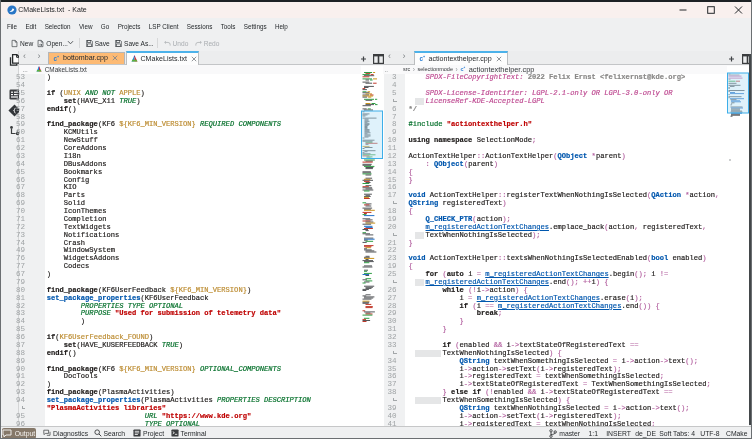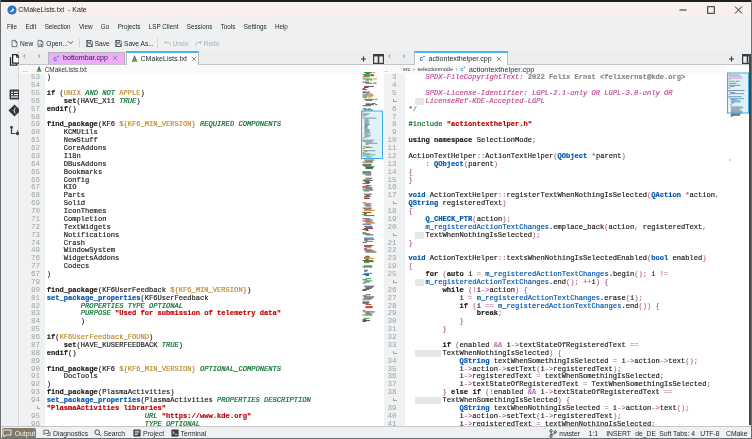--- a/index.html
+++ b/index.html
@@ -17,21 +17,21 @@
 #toolbar .ti { position:absolute; top:2px; height:12px; display:flex; align-items:center; font-size:6.6px; color:#1f2326; }
 #toolbar .ti svg { margin-right:2px; }
 #toolbar .dis { color:#a9adb1; }
 .tsep { position:absolute; top:3px; height:10px; width:1px; background:#d7d8d9; }
 #sidebar { left:1px; top:51px; width:18px; height:375px; background:#eff0f1; border-right:1px solid #d4d5d6; }
 #sidebar svg { position:absolute; left:4px; }
 
 
 #tabrow { left:19px; top:51px; width:732px; height:13.5px; background:#ecedee; border-bottom:1px solid #c3c5c7; }
 .tab { position:absolute; height:13.5px; display:flex; align-items:center; font-size:7.1px; color:#26292c; }
-.tab.inactive { background:#f0abfc; border:1px solid #b4b6b8; border-bottom:none; top:0.5px; height:12.6px; }
+.tab.inactive { background:#fdba74; border:1px solid #b4b6b8; border-bottom:none; top:0.5px; height:12.6px; }
 .tab.active { background:#fdfdfd; border-left:1px solid #bbbdbf; border-right:1px solid #bbbdbf; border-top:2px solid #4cb2ea; height:14.2px; z-index:3; }
 .tab .x { margin-left:4px; display:inline-block; }
 .tabnav { position:absolute; top:50.5px; font-size:9px; color:#7d8184; }
 
 .crumb { position:absolute; height:9.5px; background:#f9f9fa; font-size:6.3px; color:#35383b; display:flex; align-items:center; }
 .crumb .dots { color:#808486; }
 .crumb .sep { color:#93979a; font-size:6.5px; padding:0 2.5px; }
 
 
 .edbg { background:#ffffff; }
@@ -39,21 +39,21 @@
 .nums { position:absolute; font-family:"Liberation Mono",monospace; font-size:7.6px; line-height:7.88px; color:#9fa3a5; text-align:right; }
 .code { position:absolute; font-family:"Liberation Mono",monospace; font-size:7.1px; line-height:7.88px; color:#1f1c1b; white-space:pre; -webkit-text-stroke:0.18px currentColor; }
 .cl { height:7.88px; }
 .k { color:#1f1c1b; }
 .m { color:#0057ae;text-align:center; }
 .g { color:#006e28;font-style:italic; }
 .v { color:#bd8d33; }
 .s { color:#bf0303; }
 .kw { color:#1f1c1b; }
 .ty { color:#0057ae; }
-.mb { color:#0057ae; text-decoration-thickness:0.8px; text-underline-offset:1px;text-align:center; }
+.mb { color:#0057ae; text-decoration:underline; text-decoration-thickness:0.8px; text-underline-offset:1px;text-align:center; }
 .op { color:#b565a2; }
 .sy { color:#b565a2; }
 .cm { color:#bf4b92; }
 .cg { color:#898887;font-weight:bold; }
 .pp { color:#006e28; }
 .is { color:#bf0303; }
 .wf { display:inline-block; background:#e5e6e7; height:7.28px; vertical-align:top; }
 .wm { display:inline-block; width:3.5px; height:3px; border-left:1px solid #a3a7a9; border-bottom:1px solid #a3a7a9; margin-bottom:1px; }
 
 
@@ -256,21 +256,21 @@
     <svg width="6" height="6" viewBox="0 0 12 12">
       <text x="1" y="10" font-family="Liberation Sans" font-size="11" font-weight="bold" fill="#2a7fd4">c</text>
       <rect x="7.2" y="2.2" width="3" height="1" fill="#2a7fd4"></rect>
       <rect x="8.2" y="1.2" width="1" height="3" fill="#2a7fd4"></rect>
     </svg>
     <span style="margin-left:2.5px;font-size:7.4px">actiontexthelper.cpp</span>
 </div>
 
 <div class="abs numcol" style="left:19px;top:74px;width:26px;height:352px"></div>
 <div class="abs edbg" style="left:45px;top:74px;width:338.5px;height:352px"></div>
-<div class="nums" style="left:26px;top:74.2px;width:14px">
+<div class="nums" style="left:11px;top:74.2px;width:14px">
     <div class="cl">53</div>
     <div class="cl">54</div>
     <div class="cl">55</div>
     <div class="cl">56</div>
     <div class="cl">57</div>
     <div class="cl">58</div>
     <div class="cl">59</div>
     <div class="cl">60</div>
     <div class="cl">61</div>
     <div class="cl">62</div>

